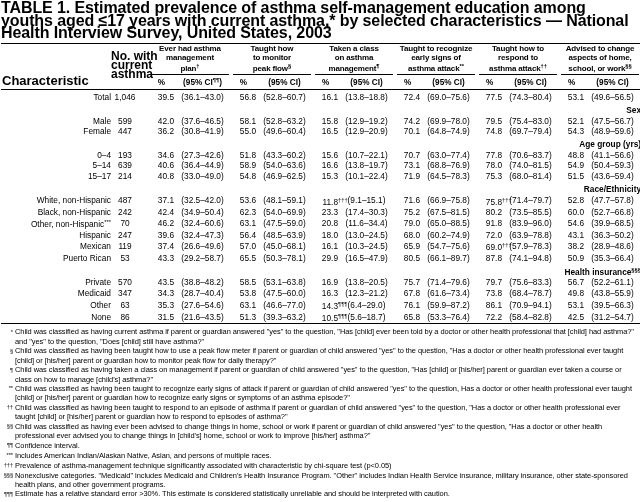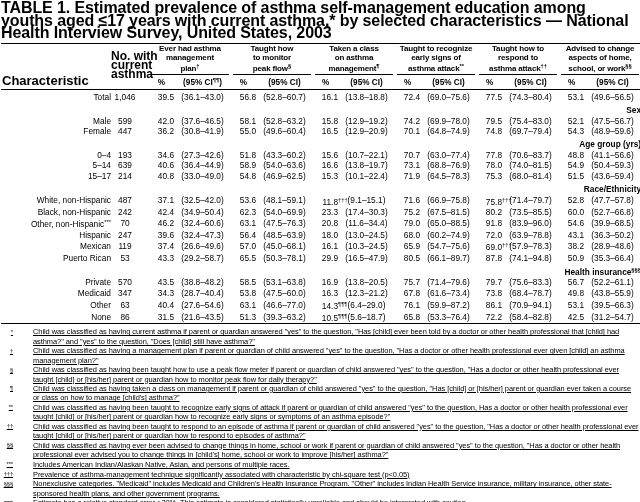--- a/index.html
+++ b/index.html
@@ -31,22 +31,22 @@
   td.lbl{text-align:right;overflow:hidden;}
   .ind0{padding-left:1px;}
   .ind1{padding-left:0;margin-top:44px;}
   .ind2{padding-left:13px;margin-left:19px;}
   td.n-cell{text-align:center;padding-right:10px;}
   td.pct-cell{text-align:right;}
   td.ci-cell{text-align:center;}
   .sup{font-size:5.8px;vertical-align:2.5px;letter-spacing:0;}
   .sup0{display:inline-block;width:0;overflow:visible;white-space:nowrap;}
   #footnotes{margin-top:3px;}
-  .fn{display:grid;grid-template-columns:12px 1fr;column-gap:20px;
-    font-size:7.45px;line-height:9.45px;letter-spacing:-0.05px;text-decoration:underline;}
+  .fn{display:grid;grid-template-columns:12px 1fr;column-gap:2px;
+    font-size:7.45px;line-height:9.45px;letter-spacing:-0.05px;}
   .fsym{text-align:right;font-size:5.7px;line-height:9.45px;padding-top:0.5px;}
 </style>
 </head>
 <body>
 
 <div id="page">
   <div id="table-title">TABLE 1. Estimated prevalence of asthma self-management education among youths aged ≤17 years with current asthma,* by selected characteristics — National Health Interview Survey, United States, 2003</div>
 
   <table>
     <colgroup id="cols">
@@ -254,21 +254,21 @@
           <td class="ci-cell">(73.5–85.5)</td>
           <td class="pct-cell"><span>60.0</span></td>
           <td class="ci-cell">(52.7–66.8)</td>
         </tr>
         <tr>
           <td class="lbl ind1"><span>Other, non-Hispanic</span><span class="sup">***</span></td>
           <td class="n-cell">70</td>
           <td class="pct-cell"><span>46.2</span></td>
           <td class="ci-cell">(32.4–60.6)</td>
           <td class="pct-cell"><span>63.1</span></td>
-          <td class="ci-cell">(47.5–76.3)</td>
+          <td class="ci-cell">(47.5–59.0)</td>
           <td class="pct-cell"><span>20.8</span></td>
           <td class="ci-cell">(11.6–34.4)</td>
           <td class="pct-cell"><span>79.0</span></td>
           <td class="ci-cell">(65.0–88.5)</td>
           <td class="pct-cell"><span>91.8</span></td>
           <td class="ci-cell">(83.9–96.0)</td>
           <td class="pct-cell"><span>54.6</span></td>
           <td class="ci-cell">(39.9–68.5)</td>
         </tr>
         <tr>
@@ -350,21 +350,21 @@
           <td class="pct-cell"><span>67.8</span></td>
           <td class="ci-cell">(61.6–73.4)</td>
           <td class="pct-cell"><span>73.8</span></td>
           <td class="ci-cell">(68.4–78.7)</td>
           <td class="pct-cell"><span>49.8</span></td>
           <td class="ci-cell">(43.8–55.9)</td>
         </tr>
         <tr>
           <td class="lbl ind1"><span>Other</span></td>
           <td class="n-cell">63</td>
-          <td class="pct-cell"><span>40.4</span></td>
+          <td class="pct-cell"><span>35.3</span></td>
           <td class="ci-cell">(27.6–54.6)</td>
           <td class="pct-cell"><span>63.1</span></td>
           <td class="ci-cell">(46.6–77.0)</td>
           <td class="pct-cell"><span>14.3</span><span class="sup sup0">¶¶¶</span></td>
           <td class="ci-cell">(6.4–29.0)</td>
           <td class="pct-cell"><span>76.1</span></td>
           <td class="ci-cell">(59.9–87.2)</td>
           <td class="pct-cell"><span>86.1</span></td>
           <td class="ci-cell">(70.9–94.1)</td>
           <td class="pct-cell"><span>53.1</span></td>
@@ -388,42 +388,42 @@
         </tr>
       </tbody>
   </table>
 
   <div id="footnotes">
       <div class="fn">
         <span class="fsym">*</span>
         <span class="ftext">Child was classified as having current asthma if parent or guardian answered "yes" to the question, "Has [child] ever been told by a doctor or other health professional that [child] had asthma?" and "yes" to the question, "Does [child] still have asthma?"</span>
       </div>
       <div class="fn">
-        <span class="fsym">†</span>
-        <span class="ftext">Child was classified as having a management plan if parent or guardian of child answered "yes" to the question, "Has a doctor or other health professional ever given [child] an asthma management plan?"</span>
-      </div>
-      <div class="fn">
         <span class="fsym">§</span>
         <span class="ftext">Child was classified as having been taught how to use a peak flow meter if parent or guardian of child answered "yes" to the question, "Has a doctor or other health professional ever taught [child] or [his/her] parent or guardian how to monitor peak flow for daily therapy?"</span>
       </div>
       <div class="fn">
         <span class="fsym">¶</span>
         <span class="ftext">Child was classified as having taken a class on management if parent or guardian of child answered "yes" to the question, "Has [child] or [his/her] parent or guardian ever taken a course or class on how to manage [child's] asthma?"</span>
       </div>
       <div class="fn">
         <span class="fsym">**</span>
         <span class="ftext">Child was classified as having been taught to recognize early signs of attack if parent or guardian of child answered "yes" to the question, Has a doctor or other health professional ever taught [child] or [his/her] parent or guardian how to recognize early signs or symptoms of an asthma episode?"</span>
       </div>
       <div class="fn">
         <span class="fsym">††</span>
         <span class="ftext">Child was classified as having been taught to respond to an episode of asthma if parent or guardian of child answered "yes" to the question, "Has a doctor or other health professional ever taught [child] or [his/her] parent or guardian how to respond to episodes of asthma?"</span>
       </div>
       <div class="fn">
         <span class="fsym">§§</span>
         <span class="ftext">Child was classified as having ever been advised to change things in home, school or work if parent or guardian of child answered "yes" to the question, "Has a doctor or other health professional ever advised you to change things in [child's] home, school or work to improve [his/her] asthma?"</span>
+      </div>
+      <div class="fn">
+        <span class="fsym">¶¶</span>
+        <span class="ftext">Confidence interval.</span>
       </div>
       <div class="fn">
         <span class="fsym">***</span>
         <span class="ftext">Includes American Indian/Alaskan Native, Asian, and persons of multiple races.</span>
       </div>
       <div class="fn">
         <span class="fsym">†††</span>
         <span class="ftext">Prevalence of asthma-management technique significantly associated with characteristic by chi-square test (p&lt;0.05)</span>
       </div>
       <div class="fn">

